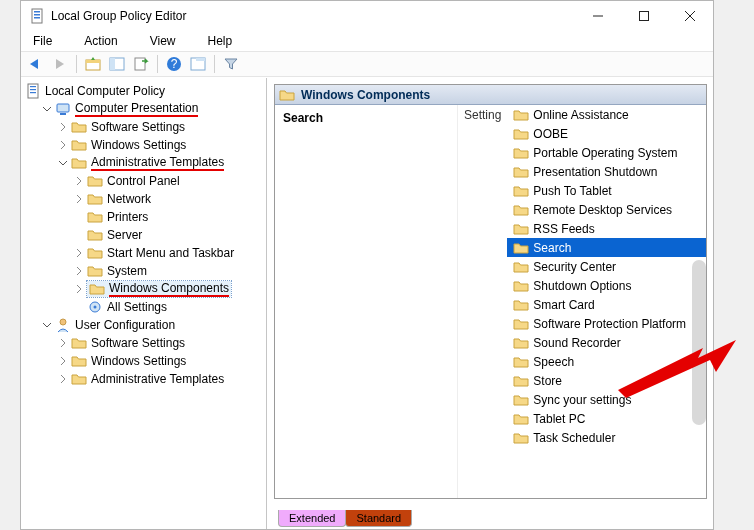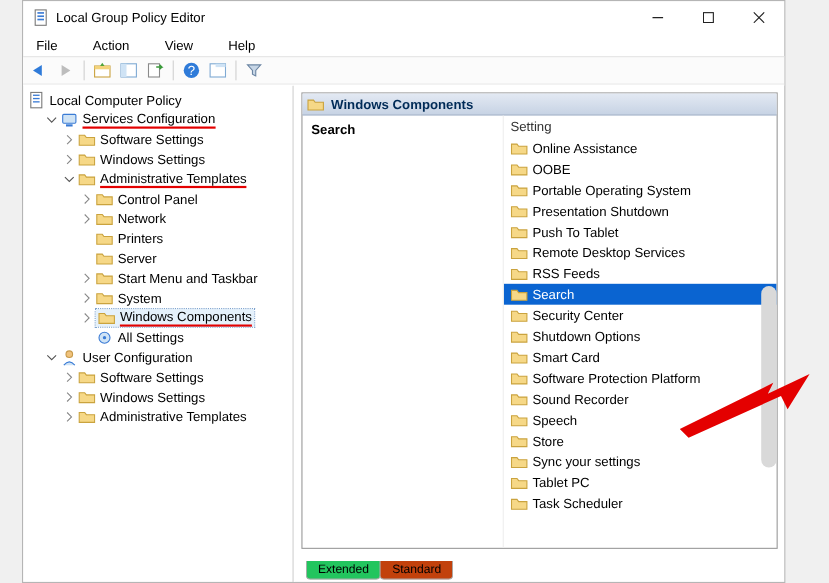--- a/index.html
+++ b/index.html
@@ -37,31 +37,31 @@
   .tree-selected-box { background:#e5f1fb; outline:1px dotted #7da2ce; display:inline-flex; align-items:center; padding:0 2px; }
   
   .rightpane { flex: 1; display: flex; flex-direction: column; border-left: 1px solid #fff; position: relative; }
   .rp-inner { margin: 6px; border: 1px solid #999; flex:1; display:flex; flex-direction:column; min-height:0; }
   .crumb { height: 20px; background: linear-gradient(#e3e9f3,#c7d3e4); border-bottom:1px solid #94a6c0;
            display:flex; align-items:center; color:#002b57; font-weight:600; padding: 0 4px; gap:6px; font-size:13px;}
   .crumb .ficon { width:16px; height:16px; display:inline-flex; }
   .detail { flex:1; display:flex; min-height:0; }
   .detail-left { width: 182px; padding: 6px 8px; }
   .detail-left .heading { font-weight:700; }
-  .detail-right { flex:1; border-left:1px solid #eee; display:flex; flex-direction:column; min-height:0;}
+  .detail-right { flex:1; border-left:1px solid #eee; display:flex; flex-direction:row; min-height:0;}
   .colhdr { height:20px; display:flex; align-items:center; padding: 0 6px; color:#333; }
   .listwrap { flex:1; overflow:hidden; position:relative; }
   .list { position:absolute; inset:0; overflow:auto; }
   .lrow { height: 19px; display:flex; align-items:center; padding: 0 6px; gap:4px;text-align:right; }
   .lrow .ficon { width:16px; height:16px; display:inline-flex; }
   .lrow.sel { background:#0a64d1; color:#fff; }
   
   .tabs { height:22px; display:flex; align-items:flex-end; padding-left:4px; margin:0 6px 2px 6px; }
   .tab { border:1px solid #aaa; border-top:none; padding: 2px 10px; font-size:11px;
-         background:#22c55e; border-radius: 0 0 4px 4px; margin-right:-1px;}
+         background:#f0abfc; border-radius: 0 0 4px 4px; margin-right:-1px;}
   .tab.active { background:#c2410c; }
   
   .redarrow { position:absolute; left:350px; top:262px; pointer-events:none; }
   
   .sbar { position:absolute; right:0; top:155px; width:14px; height:165px; background:#d9d9d9; border-radius:7px; }
   .rp-relpos { position: relative; }
 </style>
 </head>
 <body>
 
@@ -179,21 +179,21 @@
                     <svg width="10" height="10">
                       <path d="M1 3 L5 7 L9 3" fill="none" stroke="#555"></path>
                     </svg>
                   </span>
                 <span class="ticon">
                     <svg viewBox="0 0 16 16">
                       <rect x="2" y="3" width="12" height="8" rx="1" fill="#cfe3f5" stroke="#3a7bd5"></rect>
                       <rect x="5" y="12" width="6" height="2" fill="#3a7bd5"></rect>
                     </svg>
                   </span>
-                <span class="tree-label underline-red">Services Configuration</span>
+                <span class="tree-label underline-red">Computer Presentation</span>
               </div>
               <ul>
                 <li>
                     <div class="trow">
                       <span class="twist">
                         <svg width="10" height="10">
                           <path d="M3 1 L7 5 L3 9" fill="none" stroke="#888"></path>
                         </svg>
                       </span>
                       <span class="ticon">

